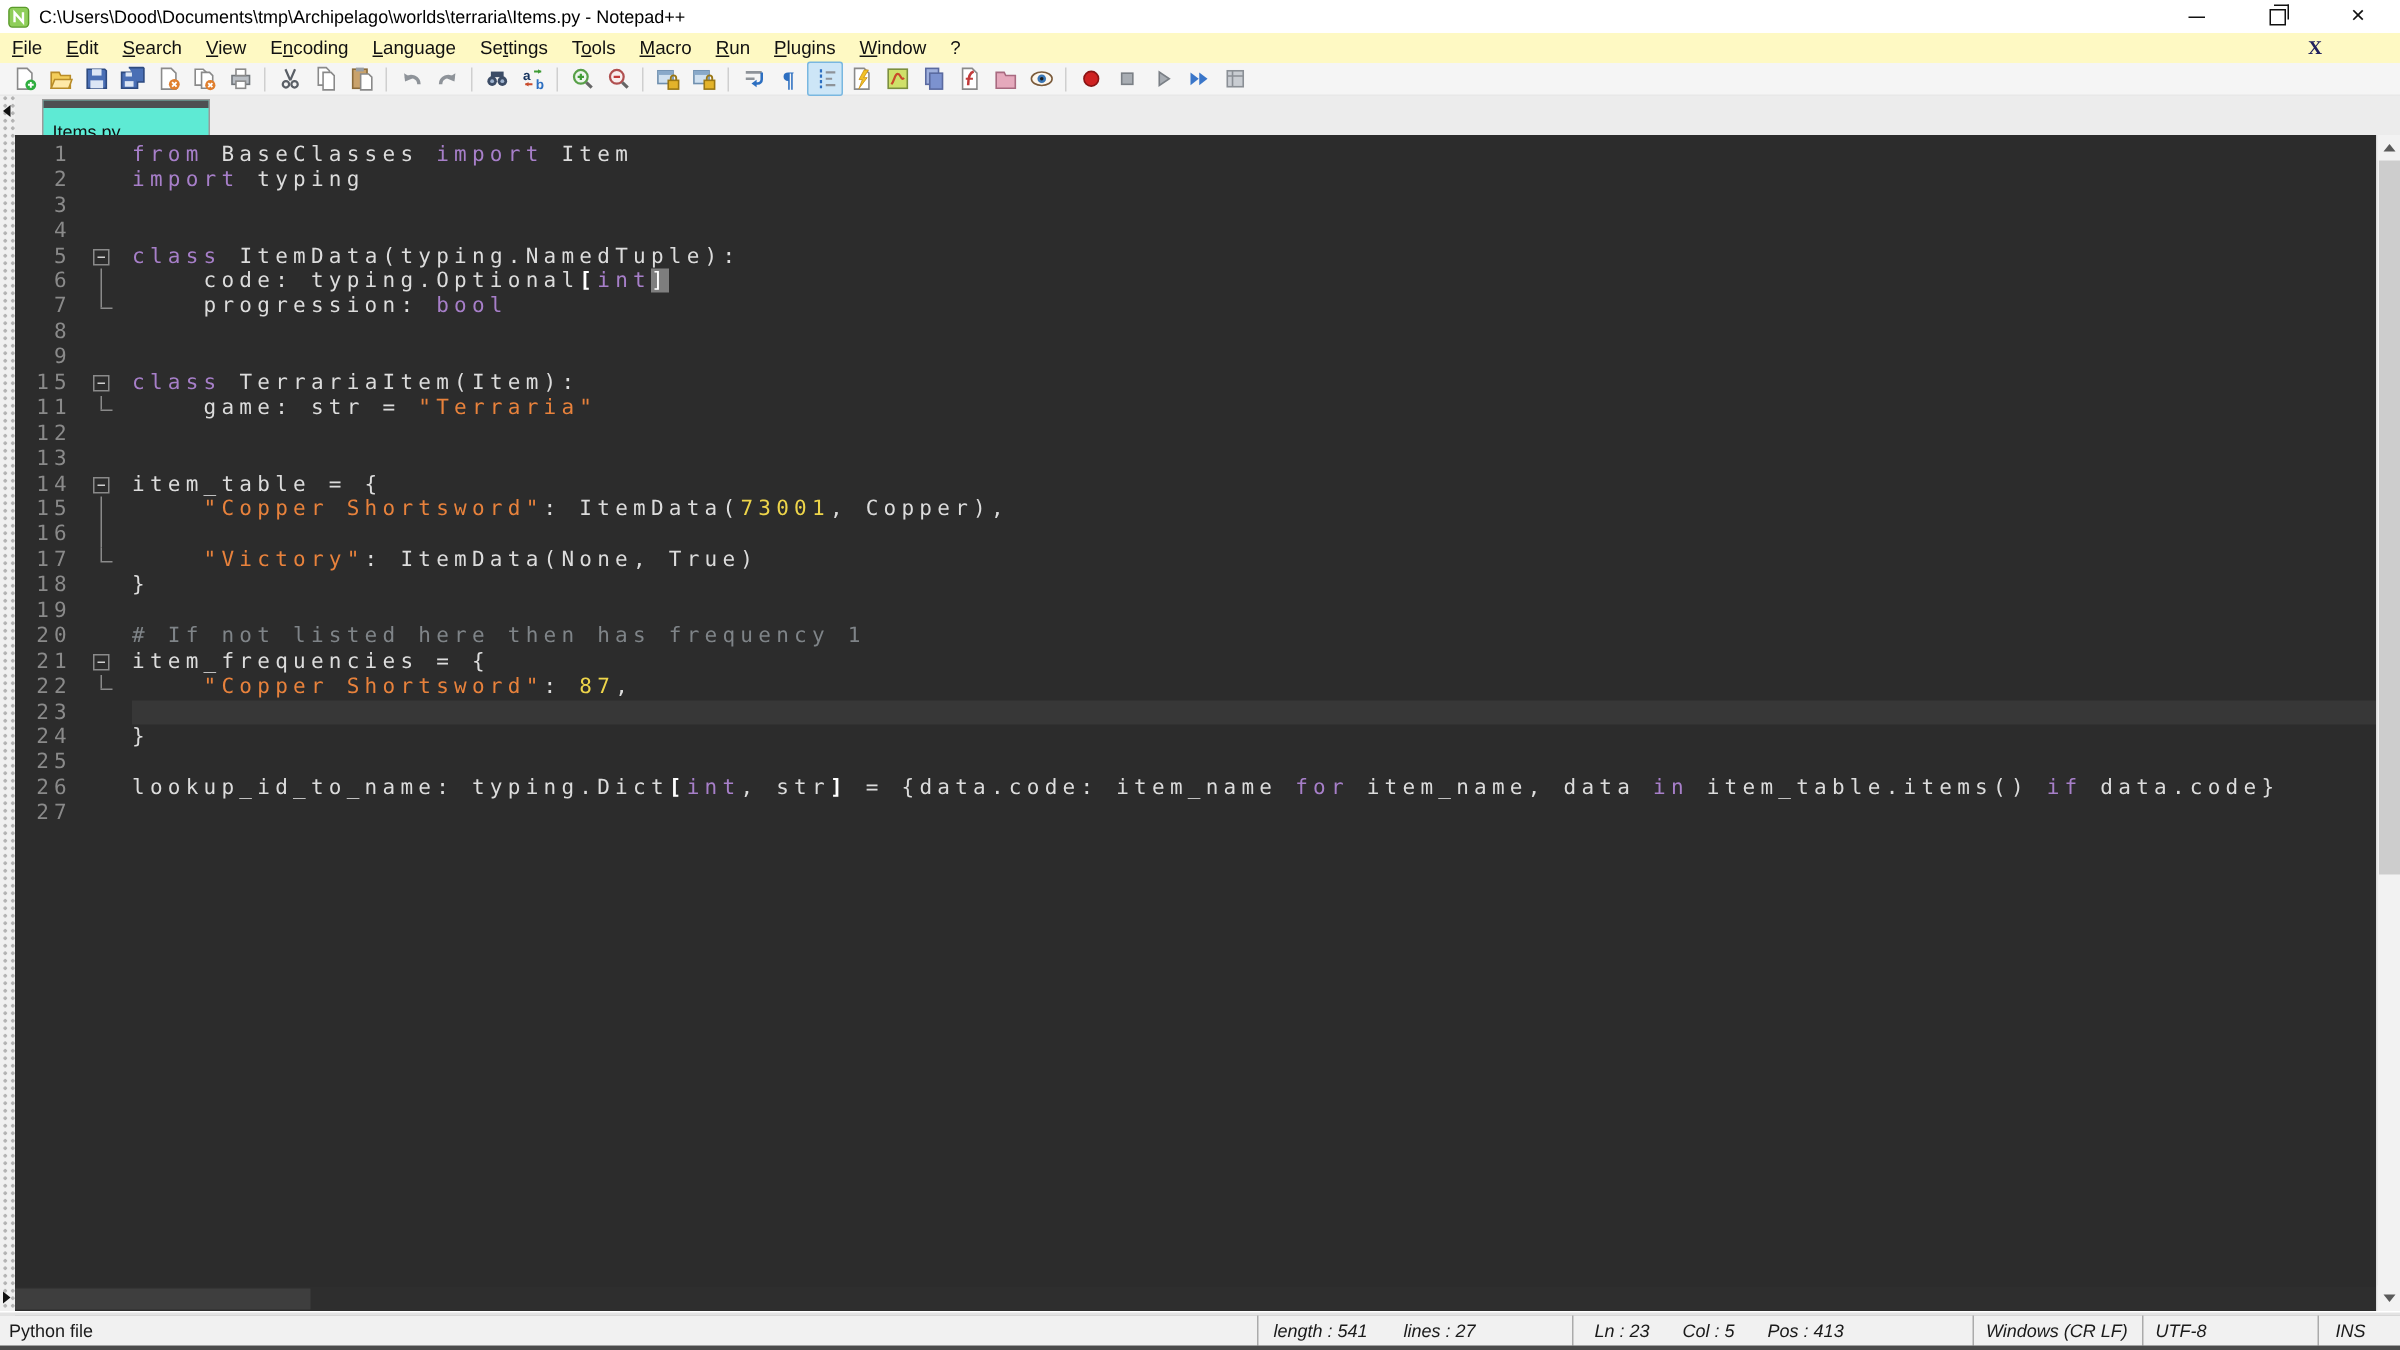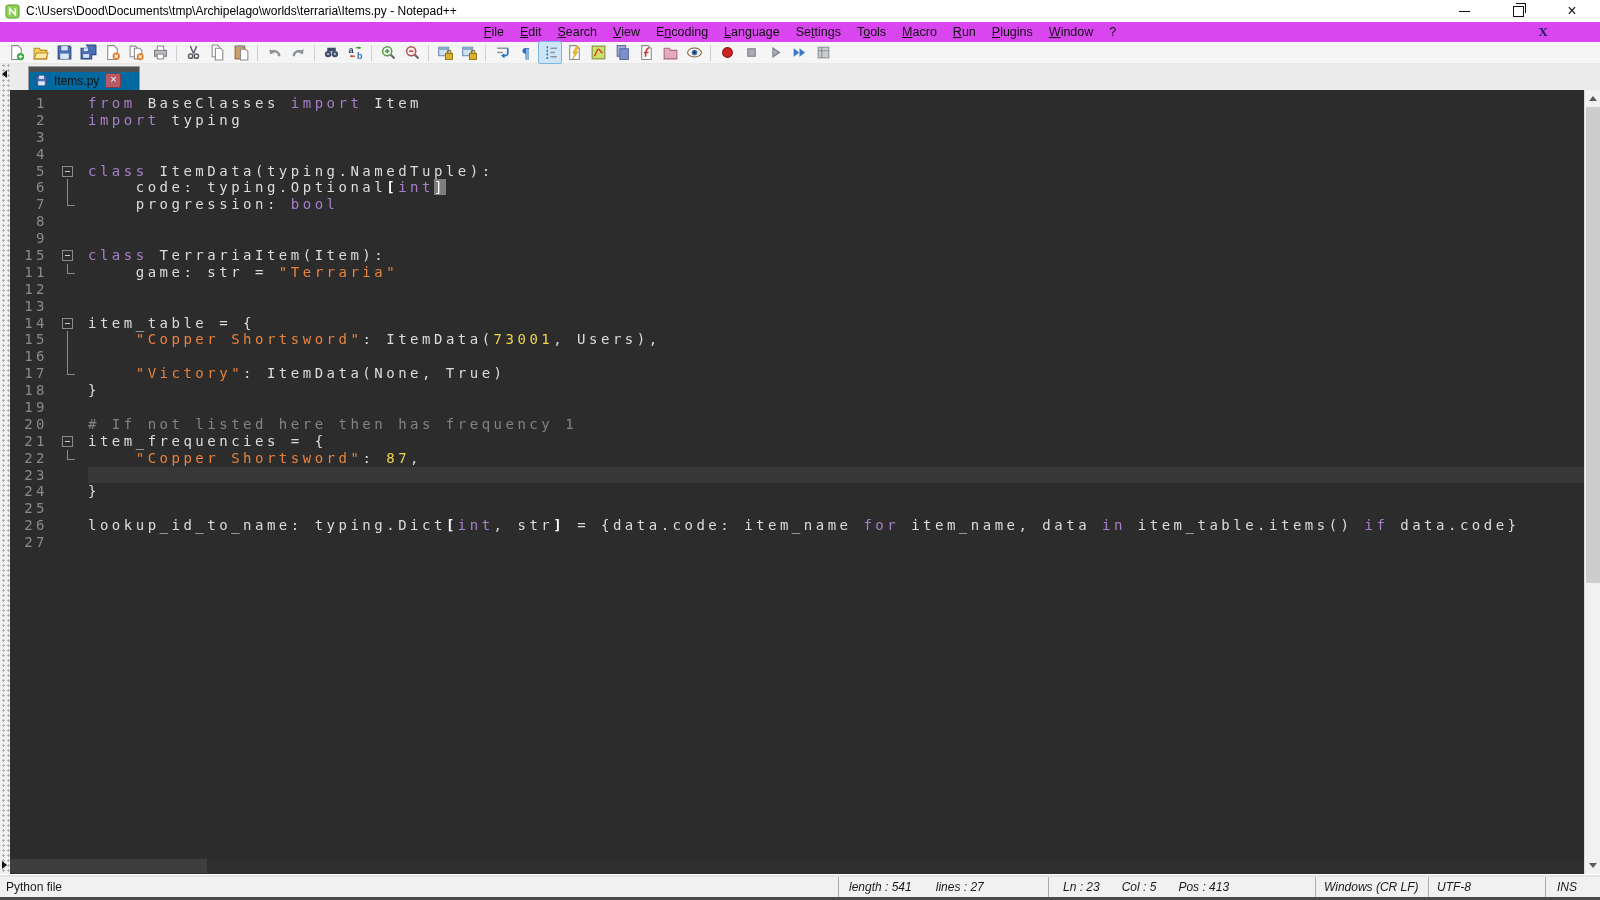--- a/index.html
+++ b/index.html
@@ -11,34 +11,34 @@
   .titlebar .appicon{width:15px;height:15px;margin:0 6px 0 5px;}
   .titlebar .title{font-size:12px;color:#000;white-space:nowrap;}
   .wincontrols{position:absolute;right:14px;top:0;height:22px;display:flex;align-items:center;gap:26px;}
   .wc{width:28px;height:20px;display:flex;align-items:center;justify-content:center;cursor:default;}
   .wc-min-glyph{display:block;width:11px;border-top:1.4px solid #111;}
   .wc-restore-glyph{position:relative;width:9px;height:9px;border:1.2px solid #111;background:#fff;}
   .wc-restore-glyph::before{content:"";position:absolute;left:2px;top:-4px;width:9px;height:9px;border:1.2px solid #111;border-bottom:none;border-left:none;}
   .wc-close-glyph{font-size:16px;line-height:16px;color:#111;font-weight:400;}
 
   
-  .menubar{position:absolute;left:0;top:22px;width:1600px;height:20px;background:#d946ef;display:flex;align-items:center;font-size:12.5px;color:#111;justify-content:center;}
+  .menubar{position:absolute;left:0;top:22px;width:1600px;height:20px;background:#fef9c3;display:flex;align-items:center;font-size:12.5px;color:#111;}
   .menu-item{padding:0 8px;height:20px;line-height:20px;cursor:default;}
   .menu-item u{text-decoration:underline;}
   .menu-doc-close{position:absolute;right:52px;top:0;height:20px;line-height:19px;font-family:"Liberation Serif",serif;font-weight:bold;font-size:13px;color:#21215e;cursor:default;}
 
   
   .toolbar{position:absolute;left:0;top:42px;width:1600px;height:22px;background:#f5f5f5;display:flex;align-items:center;padding-left:4px;box-sizing:border-box;border-bottom:1px solid #e8e8e8;}
   .tbtn{width:22px;height:21px;display:flex;align-items:center;justify-content:center;border:1px solid transparent;border-radius:2px;}
   .tbtn.pressed{background:#cde6f7;border-color:#79b7e0;}
   .tsep{width:1px;height:16px;background:#cfcfcf;margin:0 4px;}
 
   
   .tabbar{position:absolute;left:10px;top:64px;width:1590px;height:26px;background:#ececec;}
-  .tab{position:absolute;left:18px;top:2px;height:24px;min-width:112px;background:#0369a1;border:1px solid #9a9a9a;border-bottom:none;box-sizing:border-box;display:flex;align-items:center;padding:0 7px 0 6px;gap:6px;}
+  .tab{position:absolute;left:18px;top:2px;height:24px;min-width:112px;background:#5eead4;border:1px solid #9a9a9a;border-bottom:none;box-sizing:border-box;display:flex;padding:0 7px 0 6px;gap:6px;flex-direction:column;}
   .tab::before{content:"";position:absolute;left:0;top:0;right:0;height:5px;background:#4e5052;}
   .tab .tablabel{font-size:12px;color:#111;margin-top:4px;}
   .tab .tabsave{margin-top:4px;}
   .tab .tabclose{margin-top:4px;width:14px;height:13px;background:#b85a66;border:1px solid #8d3c46;color:#fff;font-size:11px;line-height:11px;text-align:center;border-radius:2px;}
 
   
   .editorwrap{position:absolute;left:0;top:90px;width:1600px;height:787px;background:#2c2c2c;}
   .gripper{position:absolute;left:0;top:-26px;width:10px;height:813px;background:#f0f0f0;
     background-image:radial-gradient(circle,#b3b3b3 1px,rgba(0,0,0,0) 1.3px);
     background-size:5px 5px;background-position:1px 14px;}
@@ -437,21 +437,21 @@
           <span class="ct"></span>
         </div>
         <div class="cl">
           <span class="ln">14</span>
           <span class="foldcol s"></span>
           <span class="ct"><span class="tk-df">item_table = {</span></span>
         </div>
         <div class="cl">
           <span class="ln">15</span>
           <span class="foldcol m"></span>
-          <span class="ct"><span class="tk-df">    </span><span class="tk-str">"Copper Shortsword"</span><span class="tk-df">: ItemData(</span><span class="tk-num">73001</span><span class="tk-df">, Users),</span></span>
+          <span class="ct"><span class="tk-df">    </span><span class="tk-str">"Copper Shortsword"</span><span class="tk-df">: ItemData(</span><span class="tk-num">73001</span><span class="tk-df">, Copper),</span></span>
         </div>
         <div class="cl">
           <span class="ln">16</span>
           <span class="foldcol m"></span>
           <span class="ct"></span>
         </div>
         <div class="cl">
           <span class="ln">17</span>
           <span class="foldcol e"></span>
           <span class="ct"><span class="tk-df">    </span><span class="tk-str">"Victory"</span><span class="tk-df">: ItemData(None, True)</span></span>

